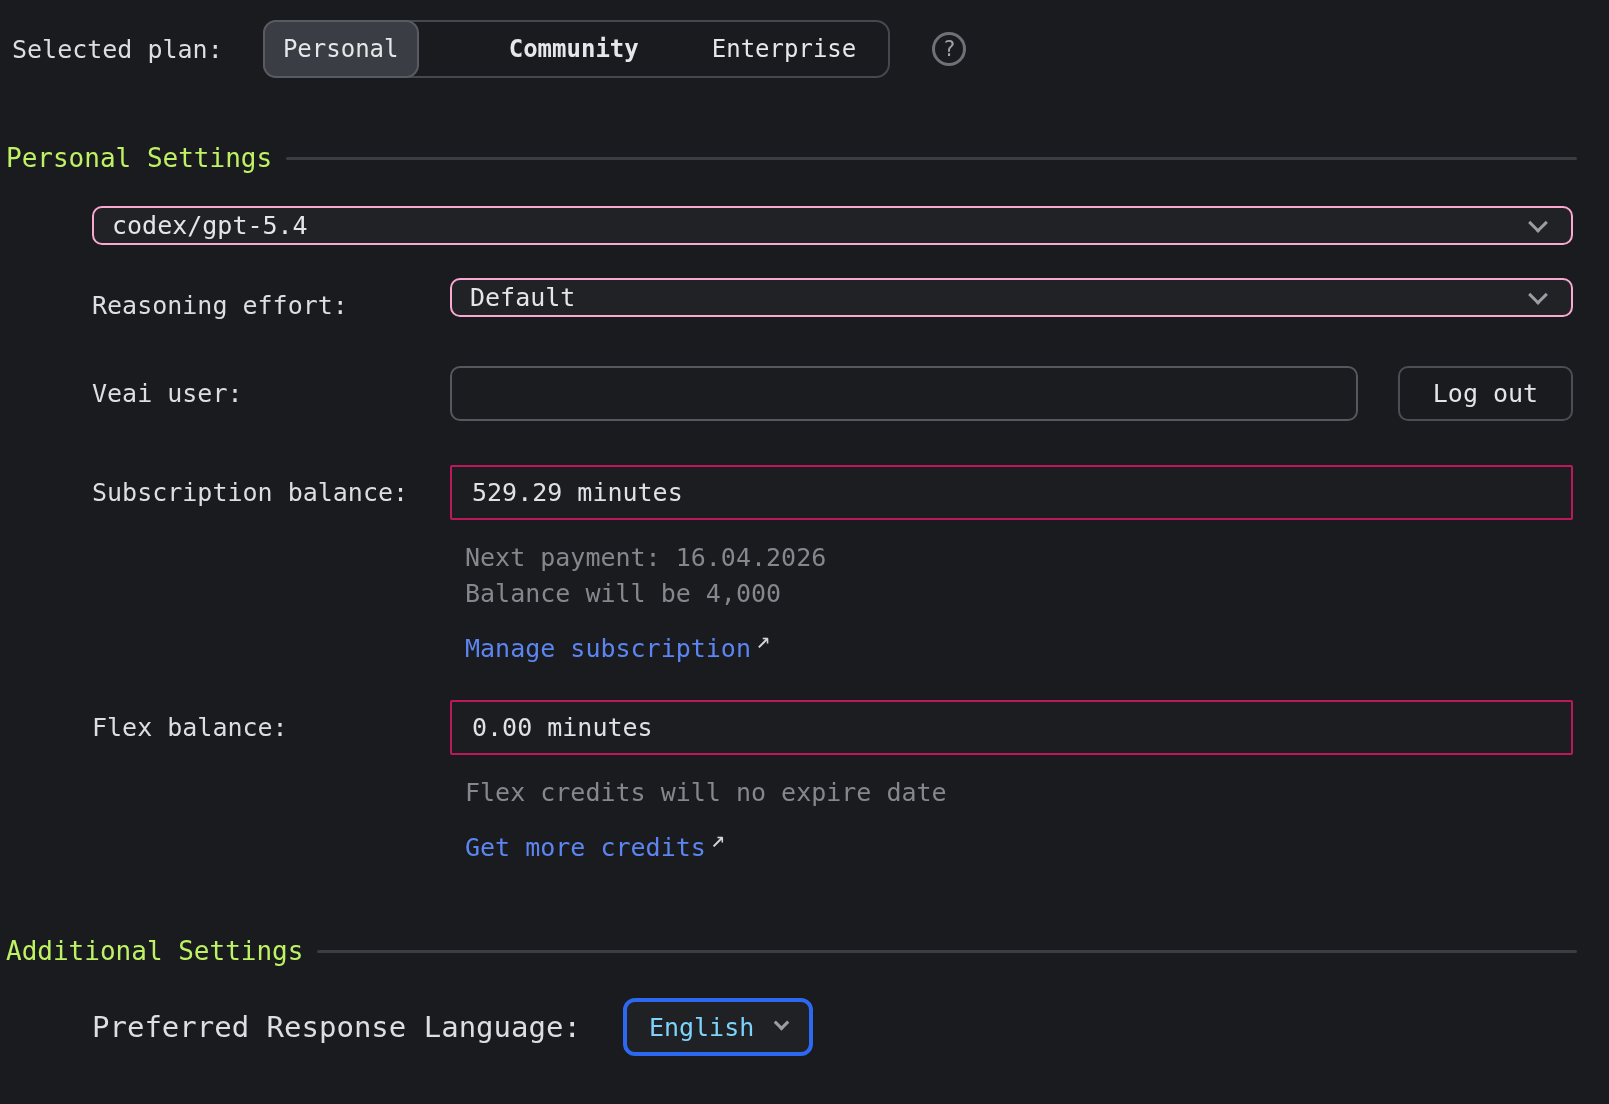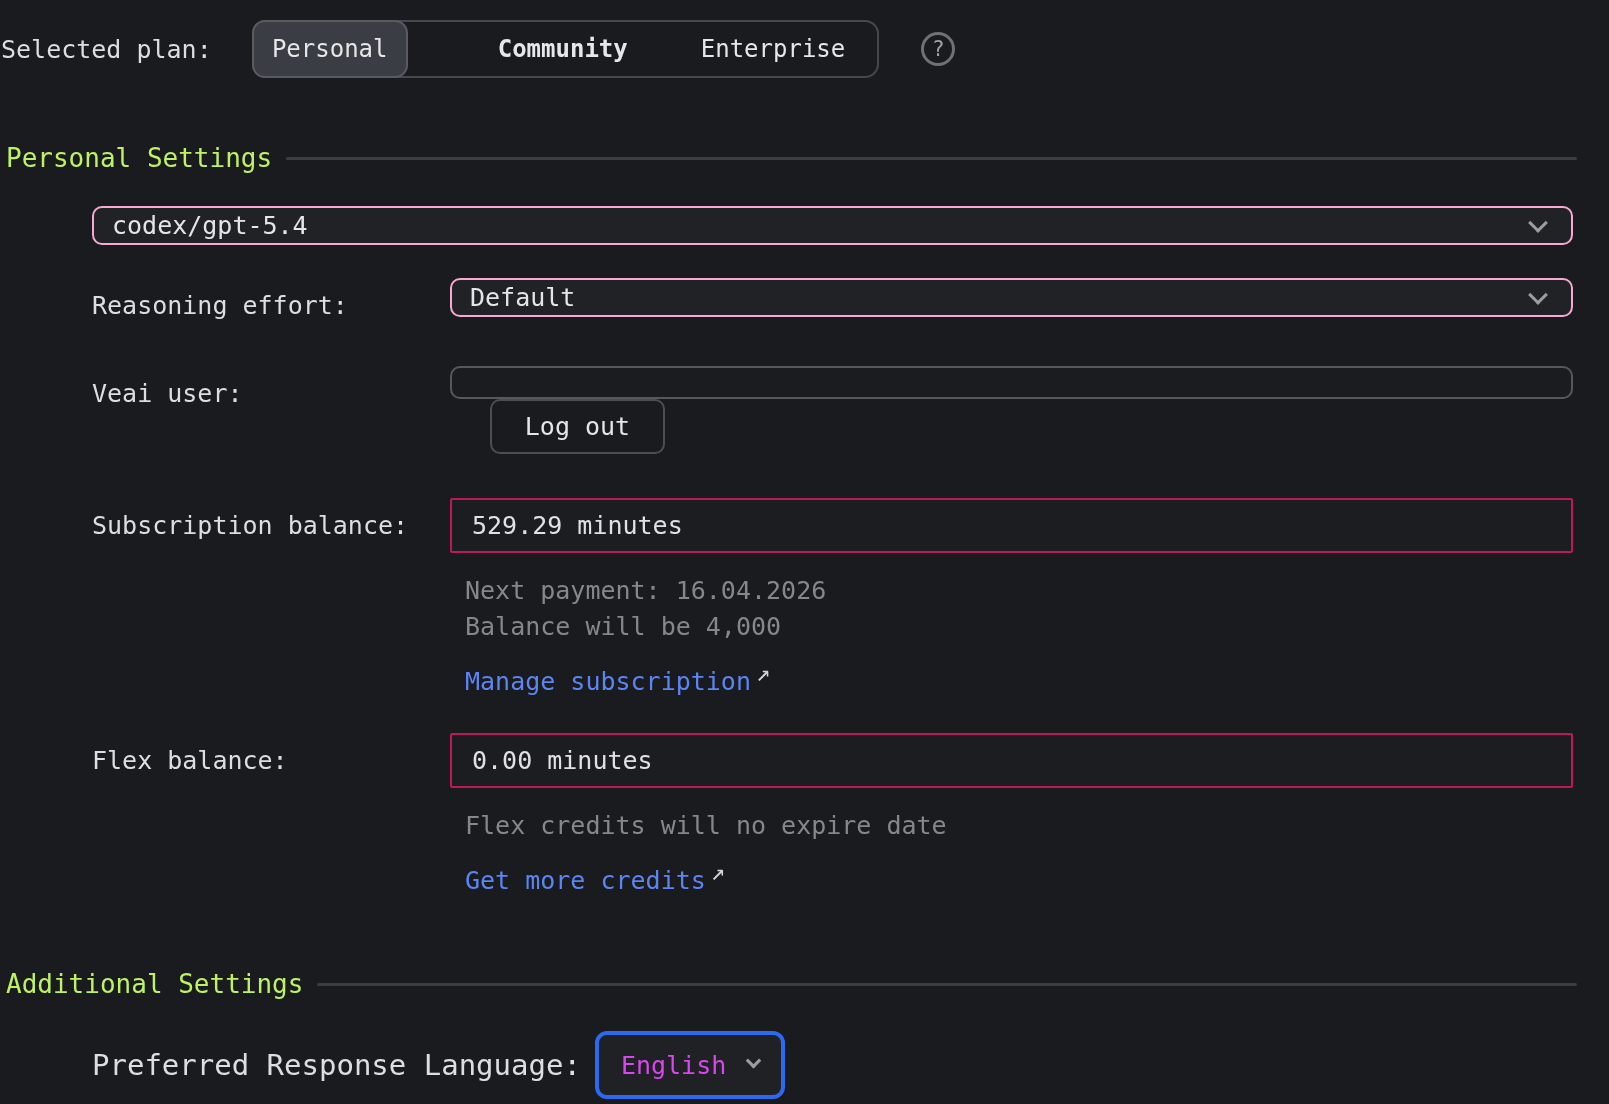--- a/index.html
+++ b/index.html
@@ -10,21 +10,21 @@
     font-family: "DejaVu Sans Mono", "Liberation Mono", monospace;
     overflow: hidden;
     position: relative;
   }
 
   
   .plan-row {
     display: flex;
     align-items: center;
     padding-top: 20px;
-    padding-left: 1px;
+    padding-left: 12px;
     height: 78px;
   }
   .plan-label { font-size: 25px; color: #dcdee1; }
   .segmented {
     margin-left: 40px;
     height: 58px;
     display: flex;
     align-items: center;
     border: 2px solid #45484e;
     border-radius: 14px;
@@ -115,21 +115,21 @@
   .chevron {
     position: absolute;
     right: 26px;
     top: 50%;
     width: 14px; height: 14px;
     border-right: 3px solid #9a9da2;
     border-bottom: 3px solid #9a9da2;
     transform: translateY(-72%) rotate(45deg);
   }
 
-  .veai-wrap { display: flex; flex-direction: column; }
+  .veai-wrap { display: flex; }
   .text-input {
     flex: 1;
     height: 55px;
     background: #1b1c1f;
     border: 2px solid #55585e;
     border-radius: 10px;
     color: #e3e5e7;
     font-size: 25px;
     font-family: inherit;
     padding: 0 18px;
@@ -186,30 +186,30 @@
 
   
   .pref-row {
     display: flex;
     align-items: center;
     margin-top: 32px;
     padding-left: 92px;
   }
   .pref-label { font-size: 29px; color: #dcdee1; }
   .lang-select {
-    margin-left: 14px;
-    height: 68px;
+    margin-left: 42px;
+    height: 58px;
     background: #202125;
     border: 4px solid #2d68f1;
     border-radius: 12px;
     display: flex;
     align-items: center;
     padding: 0 22px;
     font-size: 25px;
-    color: #d946ef;
+    color: #7dd3fc;
     cursor: pointer;
   }
   .lang-chevron {
     width: 11px; height: 11px;
     border-right: 3px solid #9a9da2;
     border-bottom: 3px solid #9a9da2;
     transform: rotate(45deg) translate(-2px,-2px);
     margin-left: 22px;
     margin-top: -4px;
   }

